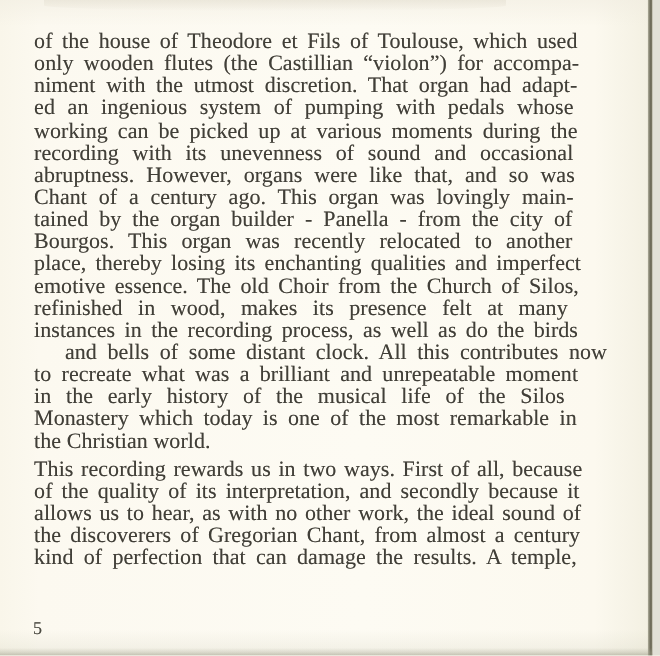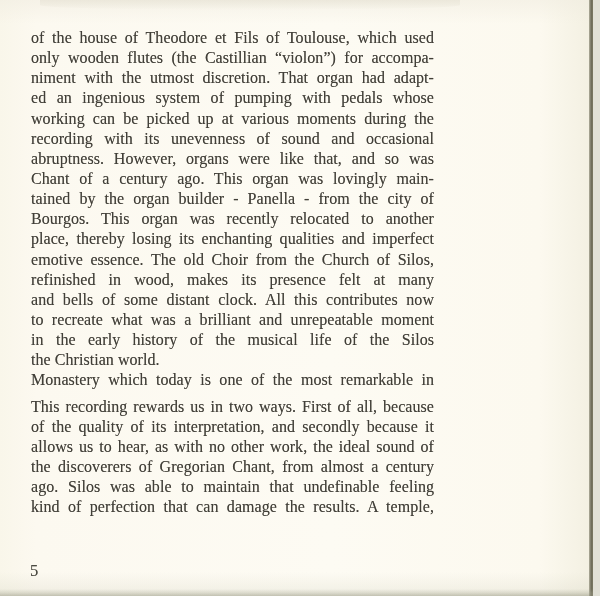--- a/index.html
+++ b/index.html
@@ -12,21 +12,21 @@
     position: relative;
     width: 600px; height: 596px;
     background:
       linear-gradient(180deg, rgba(240,236,224,0.55) 0%, rgba(255,253,246,0) 4%, rgba(255,253,246,0) 96%, rgba(215,214,197,0.35) 100%),
       linear-gradient(90deg, #f9f6ea 0%, #fcf9f0 6%, #fdfbf3 55%, #fcf9ef 90%, #f3f0e2 98.5%),
       #fbf8ee;
   }
   .text-block {
     position: absolute;
     left: 31px; top: 28px; width: 403px;
-    font-size: 16px;
+    font-size: 20px;
     line-height: 20.15px;
     color: #413f38;
     text-shadow: 0 0 0.5px rgba(72,70,62,0.55);
     letter-spacing: 0.05px;
   }
   .paragraph + .paragraph { margin-top: 6px; }
   .line { height: 20.15px; overflow: visible; }
   .line > span {
     display: inline-block;
     white-space: nowrap;
@@ -74,32 +74,32 @@
         <div class="line fit"><span style="word-spacing: 6.39453px;">ed an ingenious system of pumping with pedals whose</span></div>
         <div class="line fit"><span style="word-spacing: 4.04167px;">working can be picked up at various moments during the</span></div>
         <div class="line fit"><span style="word-spacing: 7.36161px;">recording with its unevenness of sound and occasional</span></div>
         <div class="line fit"><span style="word-spacing: 5.77734px;">abruptness.  However, organs were like that, and so was</span></div>
         <div class="line fit"><span style="word-spacing: 5.64236px;">Chant of a century ago.  This organ was lovingly main-</span></div>
         <div class="line fit"><span style="word-spacing: 4.94318px; text-align: right;">tained by the organ builder - Panella - from the city of</span></div>
         <div class="line fit"><span style="word-spacing: 7.80804px;">Bourgos.  This organ was recently relocated to another</span></div>
         <div class="line fit"><span style="word-spacing: 3.3192px;">place, thereby losing its enchanting qualities and imperfect</span></div>
         <div class="line fit"><span style="word-spacing: 3.46875px;">emotive essence.  The old Choir from the Church of Silos,</span></div>
         <div class="line fit"><span style="word-spacing: 9.01172px;">refinished in wood, makes its presence felt at many</span></div>
-        <div class="line fit"><span style="word-spacing: 4.56424px;">and bells of some distant clock.  All this contributes now</span></div>
+        <div class="line fit"><span style="word-spacing: 3.43594px;">instances in the recording process, as well as do the birds</span></div>
+        <div class="line fit"><span style="word-spacing: 4.56424px; margin-left: 28px;">and bells of some distant clock.  All this contributes now</span></div>
         <div class="line fit"><span style="word-spacing: 4.26562px;">to recreate what was a brilliant and unrepeatable moment</span></div>
         <div class="line fit"><span style="word-spacing: 8.30781px;">in the early history of the musical life of the Silos</span></div>
+        <div class="line fit"><span style="word-spacing: 4.33854px;">Monastery which today is one of the most remarkable in</span></div>
         <div class="line"><span>the Christian world.</span></div>
-        <div class="line fit"><span style="word-spacing: 4.33854px;">Monastery which today is one of the most remarkable in</span></div>
       </div>
       <div class="paragraph">
         <div class="line fit"><span style="word-spacing: 1.875px;">This recording rewards us in two ways.  First of all, because</span></div>
         <div class="line fit"><span style="word-spacing: 3.16667px;">of the quality of its interpretation, and secondly because it</span></div>
         <div class="line fit"><span style="word-spacing: 1.91146px;">allows us to hear, as with no other work, the ideal sound of</span></div>
         <div class="line fit"><span style="word-spacing: 3.31055px;">the discoverers of Gregorian Chant, from almost a century</span></div>
-        <div class="line fit"><span style="word-spacing: 5.64648px;">ago.  Silos was able to maintain that undefinable feeling</span></div>
         <div class="line fit"><span style="word-spacing: 4.32465px;">kind of perfection that can damage the results.  A temple,</span></div>
       </div>
     </div>
 
   <div class="page-number">5</div>
 
   <div class="edge-right"></div>
   <div class="edge-line"></div>
   <div class="edge-bottom"></div>
 </div>

